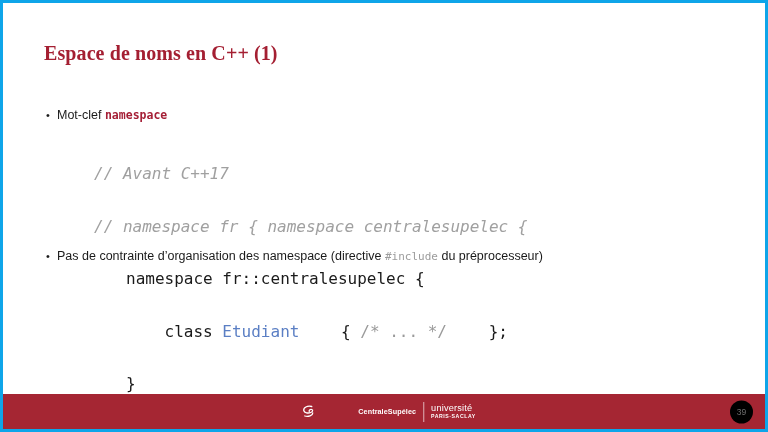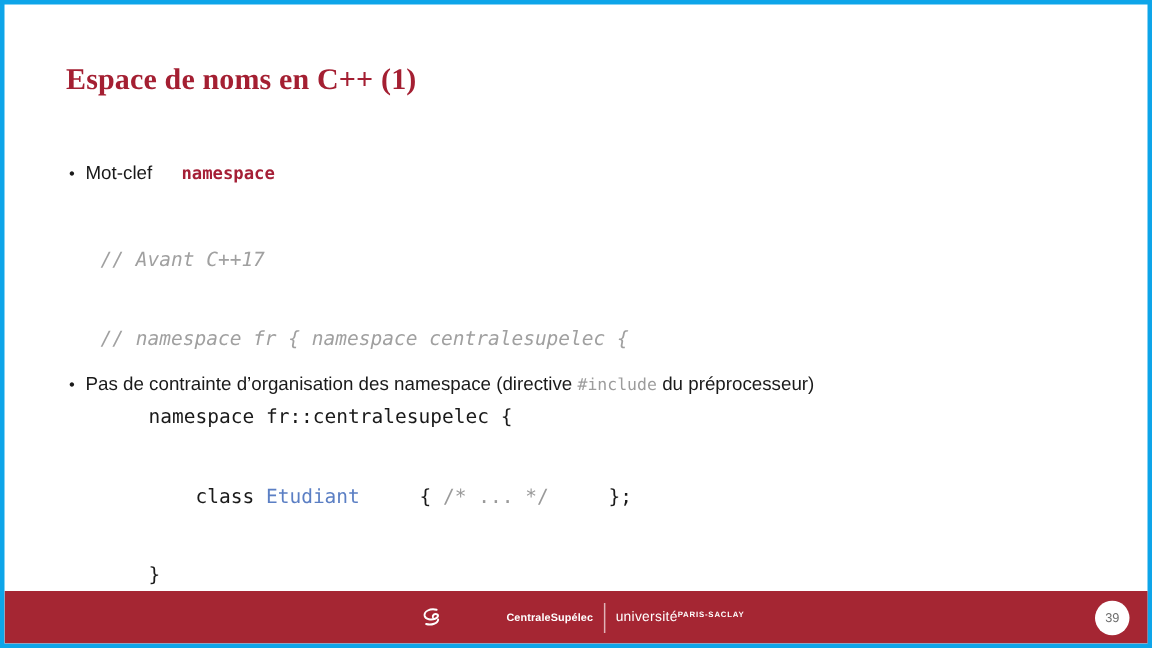--- a/index.html
+++ b/index.html
@@ -63,35 +63,34 @@
   }
 
   #bullet-1 { left: 43px; top: 104px; }
   #bullet-2 { left: 43px; top: 245px; }
 
   .kw-namespace {
     font-family: "DejaVu Sans Mono", monospace;
     font-weight: bold;
     font-size: 11.5px;
     color: #a51f36;
-    margin-left: 16px;
   }
   .mono-gray {
     font-family: "DejaVu Sans Mono", monospace;
     font-size: 11px;
     color: #9c9c9c;
   }
 
   
   #code-block {
     position: absolute;
-    left: 64px;
+    left: 91px;
     top: 127px;
     font-family: "DejaVu Sans Mono", monospace;
-    font-size: 13px;
+    font-size: 16px;
     line-height: 17.5px;
     color: #1a1a1a;
     white-space: pre;
   }
   .code-line { white-space: pre; }
   .c-comment { color: #a0a0a0; font-style: italic; }
   .c-inline-comment { color: #9a9a9a; }
   .c-plain { color: #1a1a1a; margin-left: 32px; }
   .c-type { color: #5b7fc4; text-align: center; }
 
@@ -136,21 +135,21 @@
     margin-top: 1px;
     white-space: nowrap;
   }
   #logo-divider {
     width: 1px;
     height: 20px;
     background: rgba(255,255,255,0.65);
   }
   #logo-right {
     display: flex;
-    flex-direction: row;
+    flex-direction: column;
     justify-content: space-between;
     line-height: 1;
   }
   #logo-univ {
     font-family: "Liberation Sans", sans-serif;
     font-size: 9.2px;
     color: #ffffff;
     letter-spacing: 0.2px;
     white-space: nowrap;
   }
@@ -165,21 +164,21 @@
   }
 
   #page-badge {
     position: absolute;
     right: 18px;
     top: 50%;
     transform: translateY(-50%);
     width: 23px;
     height: 23px;
     border-radius: 50%;
-    background: #ffffff;
+    background: #000000;
     display: flex;
     align-items: center;
     justify-content: center;
     font-family: "Liberation Sans", sans-serif;
     font-size: 8.5px;
     color: #6e6e6e;
   }
 </style>
 </head>
 <body>

